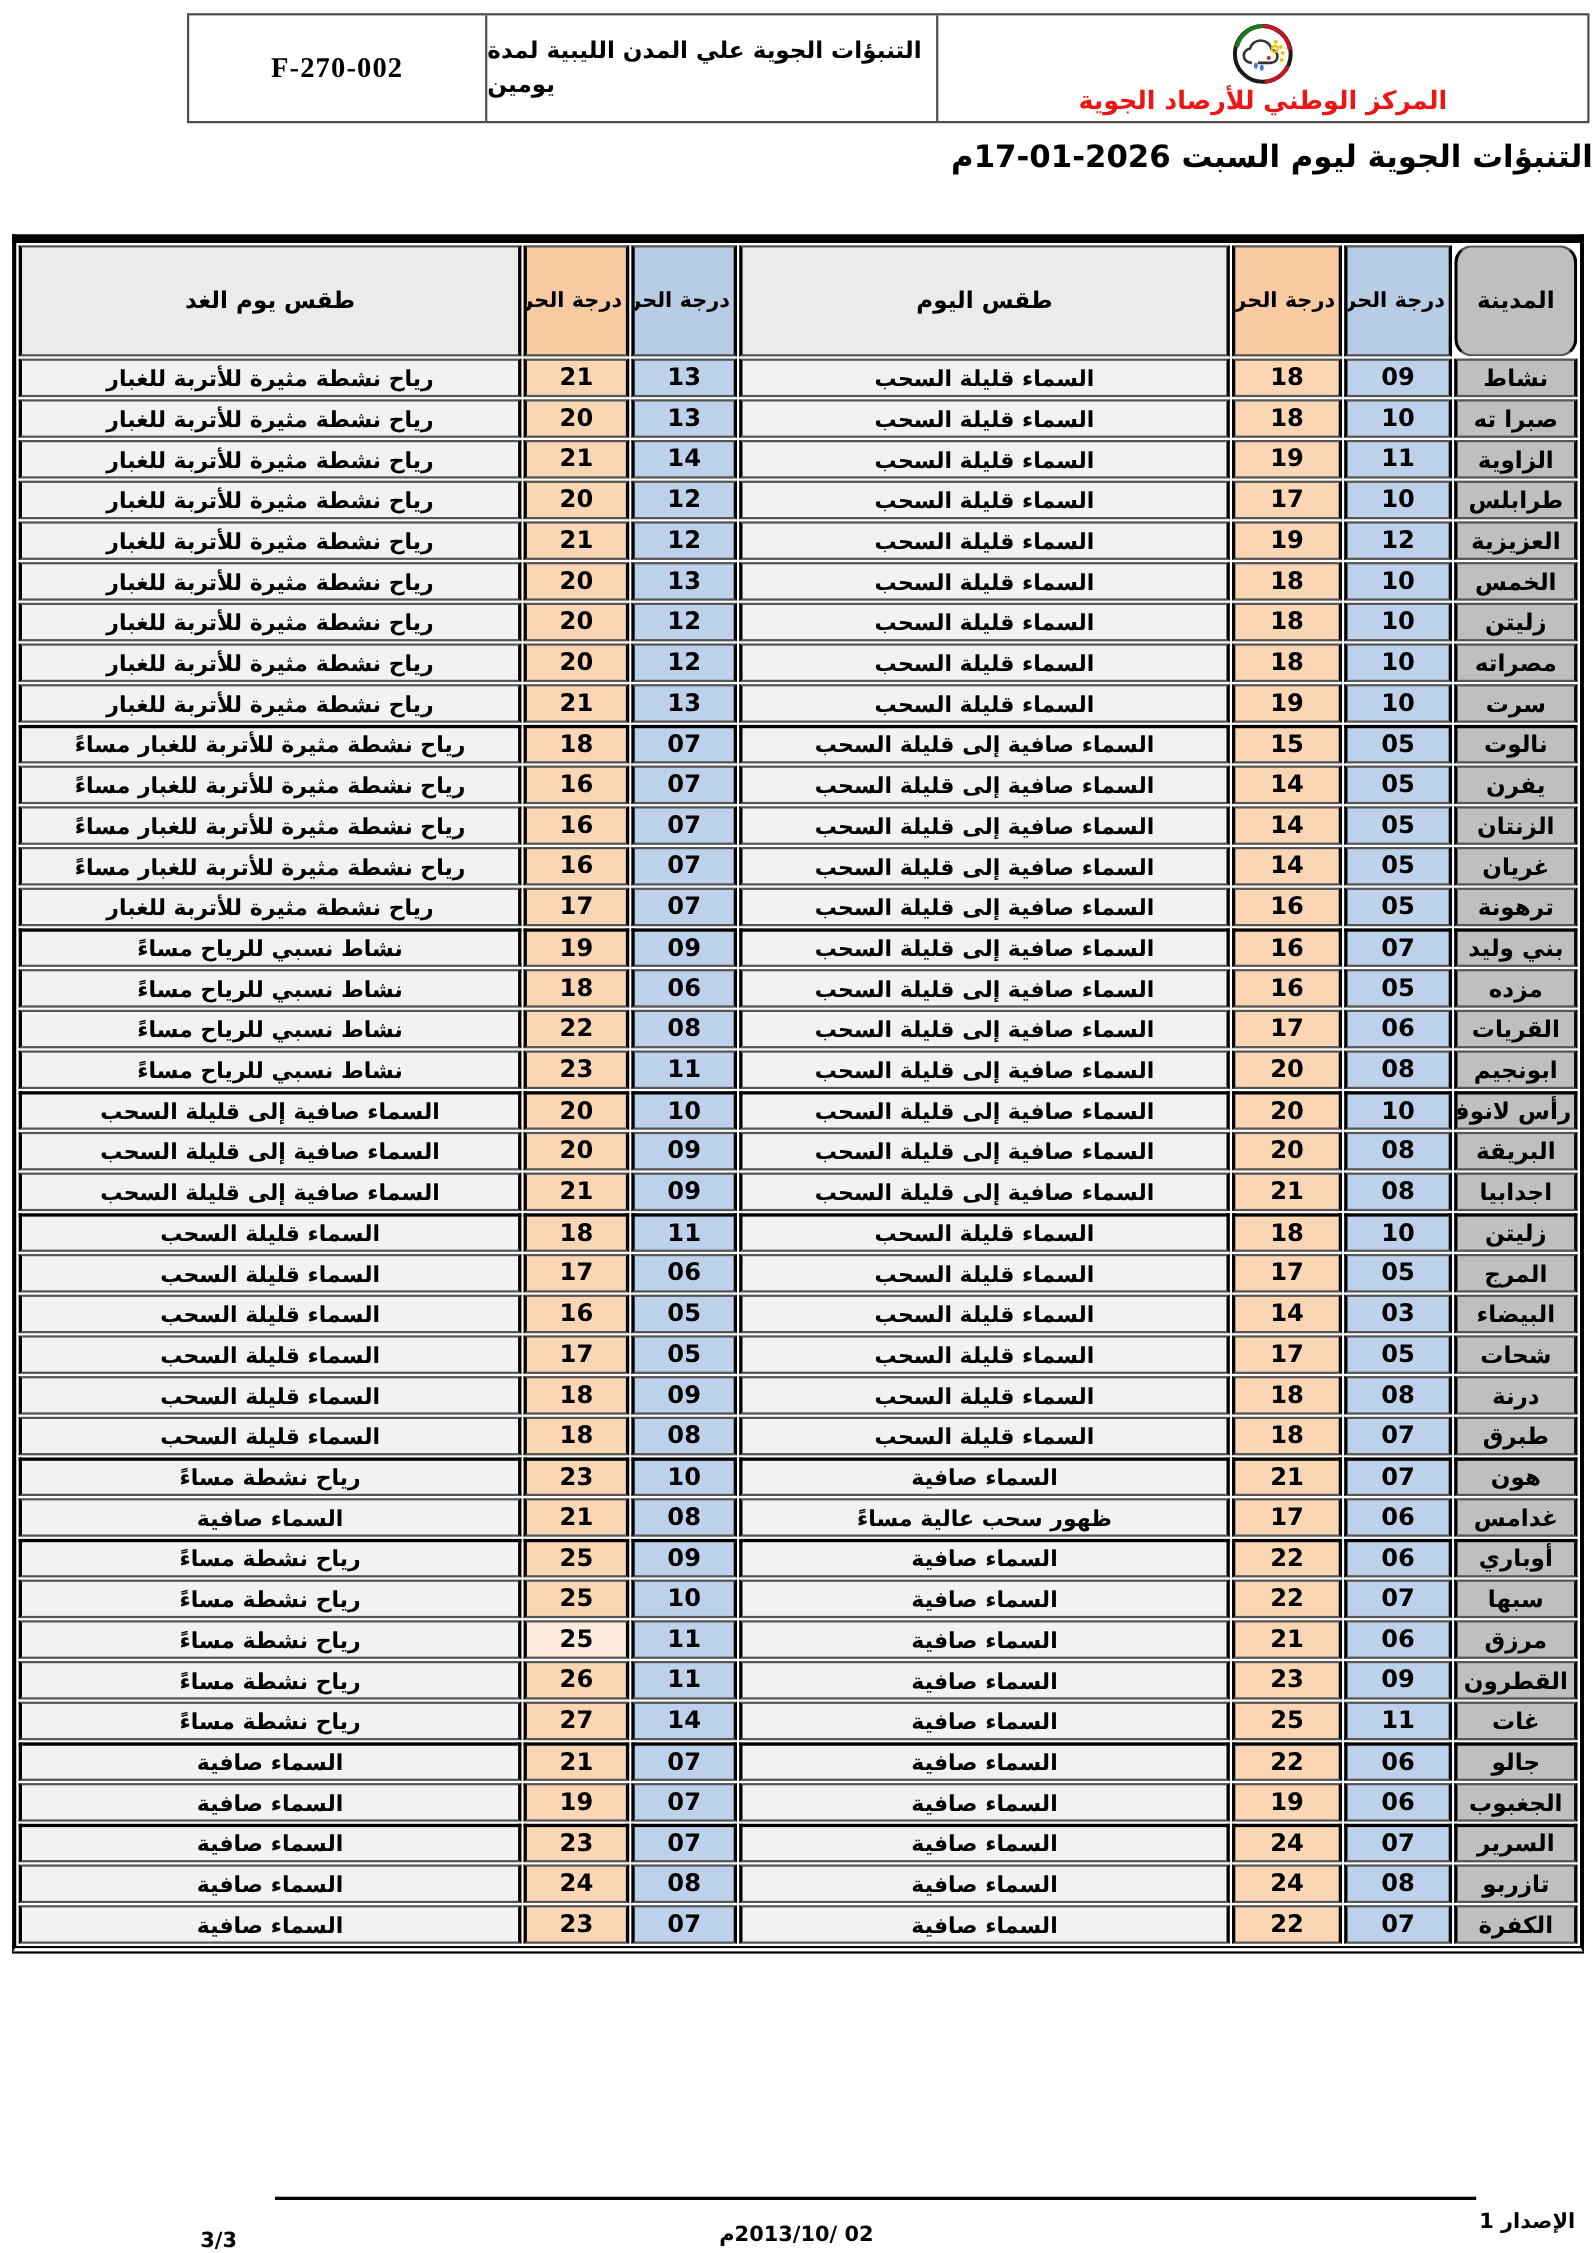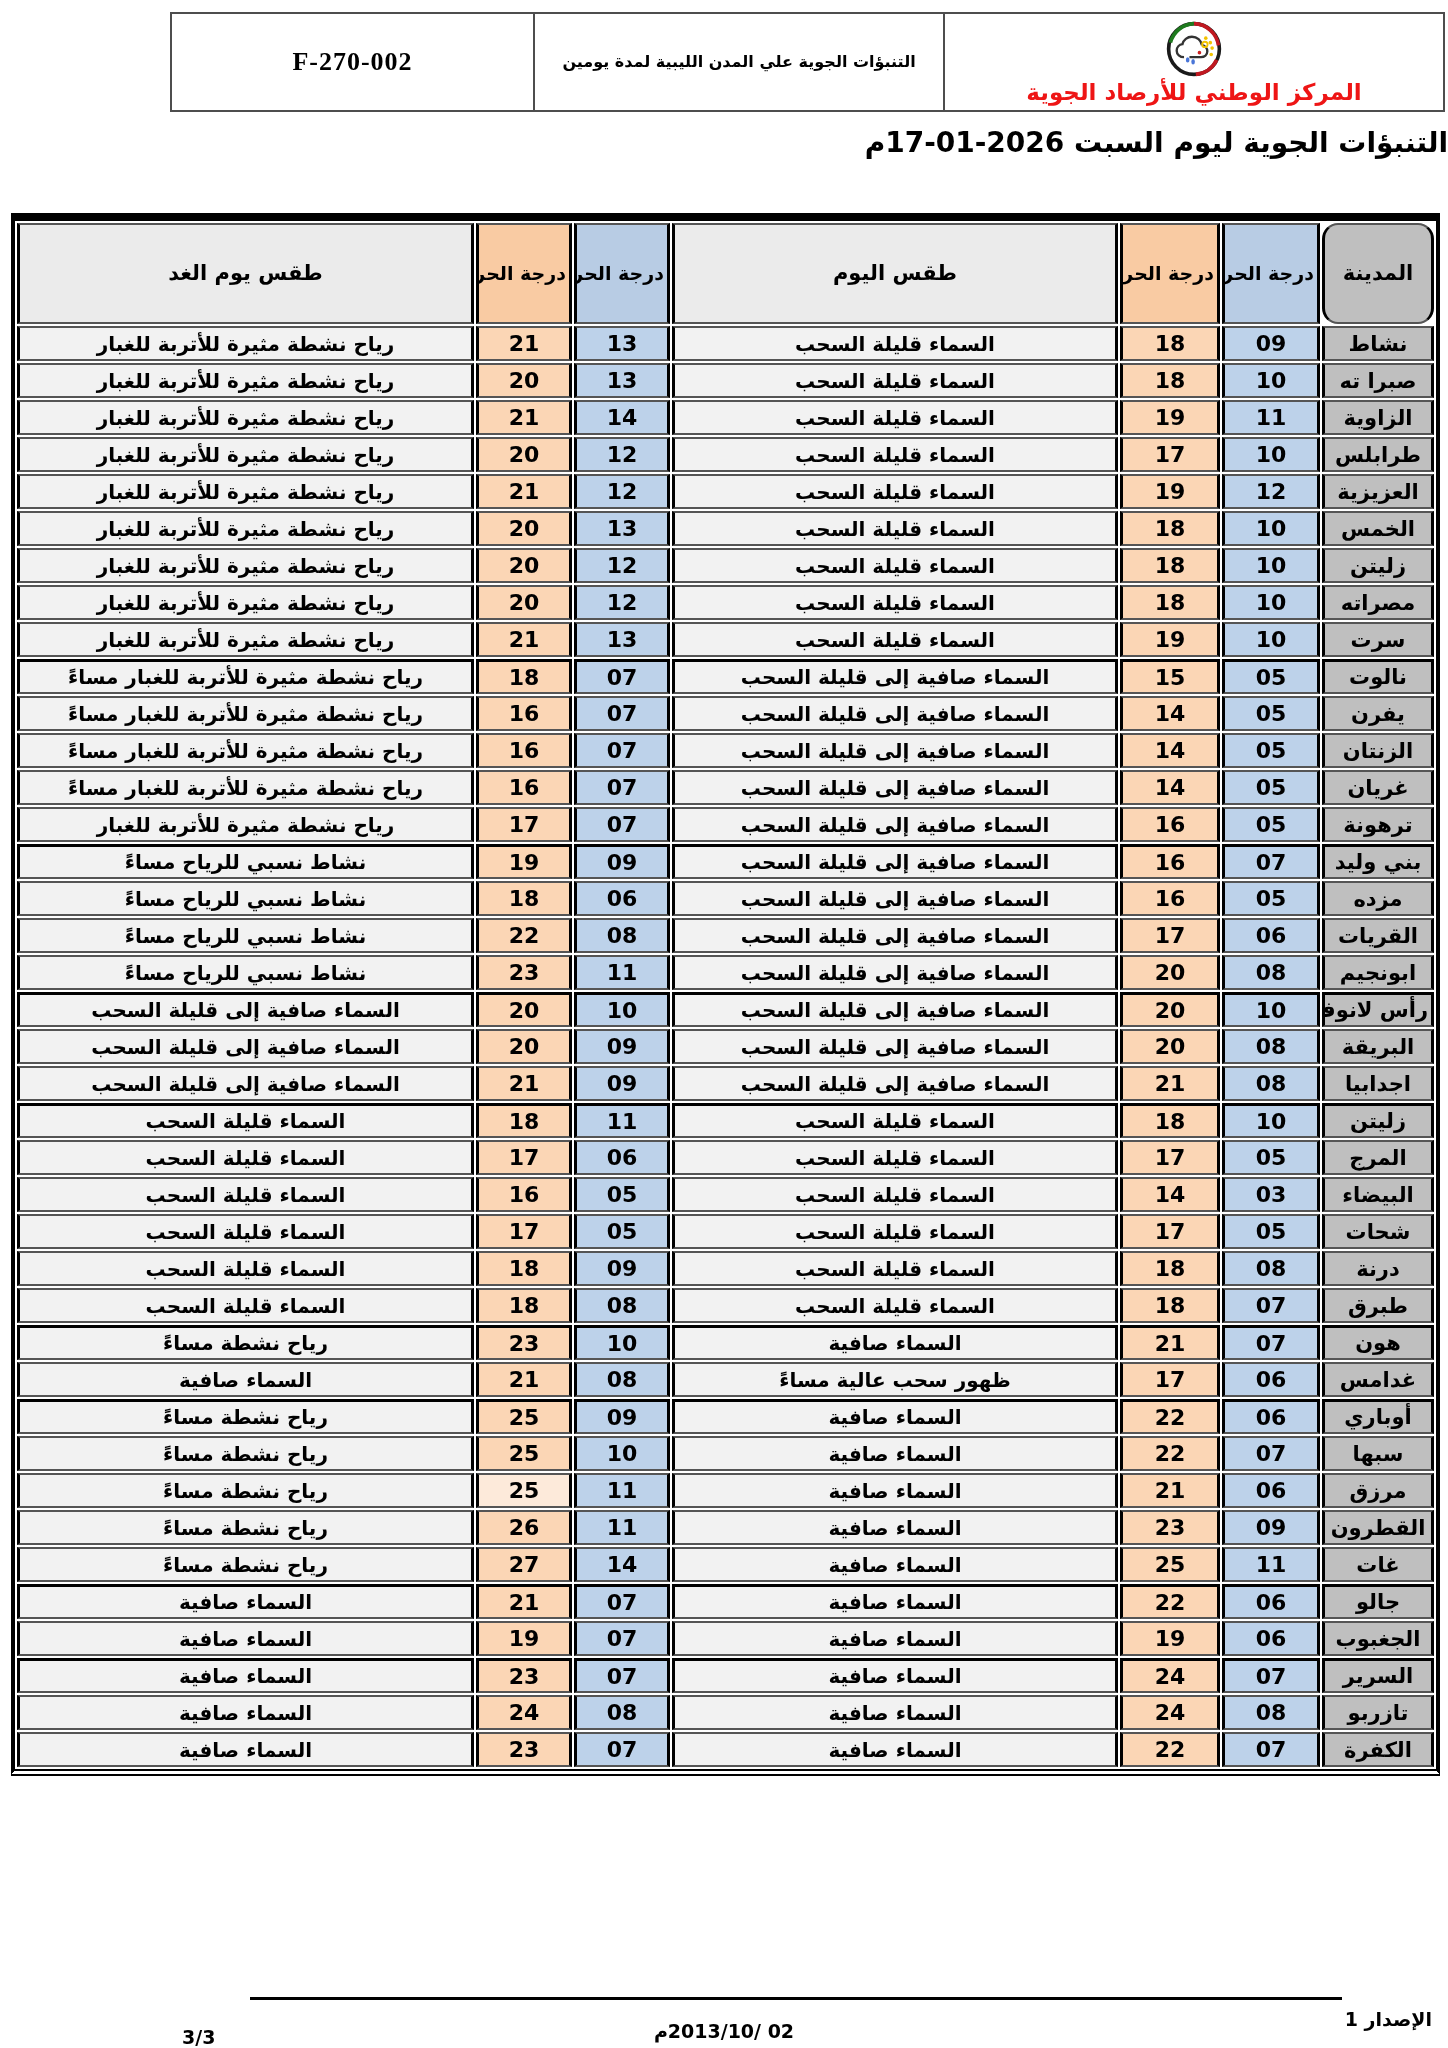--- a/index.html
+++ b/index.html
@@ -2,22 +2,22 @@
 <html lang="ar" dir="rtl"><head>
 <meta charset="utf-8">
 <style>
   html,body{margin:0;padding:0;background:#fff;}
   .page{position:relative;width:1448px;height:2048px;background:#ffffff;overflow:hidden;
         font-family:"DejaVu Sans","Liberation Sans",sans-serif;direction:rtl;color:#000;}
   
   .form-header{position:absolute;top:12px;left:170px;width:1275px;height:100px;
                display:flex;border:2px solid #4d4d4d;box-sizing:border-box;background:#fff;}
   .fh-cell{box-sizing:border-box;display:flex;flex-direction:column;align-items:center;justify-content:center;}
-  .fh-org{width:500px;border-left:2px solid #4d4d4d;padding-top:0;}
-  .fh-title{width:410px;border-left:2px solid #4d4d4d;font-weight:bold;font-size:16px;line-height:1.5;text-align:left;}
+  .fh-org{width:592px;border-left:2px solid #4d4d4d;padding-top:0;}
+  .fh-title{width:410px;border-left:2px solid #4d4d4d;font-weight:bold;font-size:21px;line-height:1.5;text-align:left;}
   .fh-code{flex:1;font-family:"Liberation Serif","DejaVu Serif",serif;font-weight:bold;font-size:26px;letter-spacing:1px;direction:ltr;}
   .org-name{font-weight:bold;font-size:23px;margin-top:1px;}
   .logo{width:58px;height:58px;}
   
   .doc-title{position:absolute;top:126px;left:0;width:100%;text-align:right;
              font-size:28px;font-weight:bold;}
   
   .tbl-wrap{position:absolute;top:213px;left:11px;width:1429px;box-sizing:border-box;
             border:4px solid #000;border-top:8px solid #000;border-bottom:7px double #000;background:#fff;}
   table.wx{width:100%;border-collapse:separate;border-spacing:2px;table-layout:fixed;background:#fff;}

